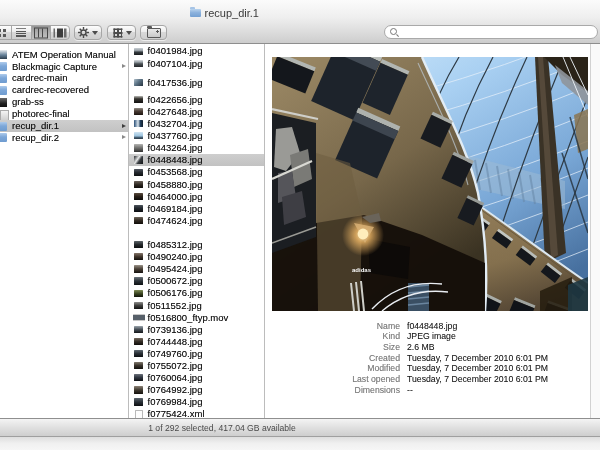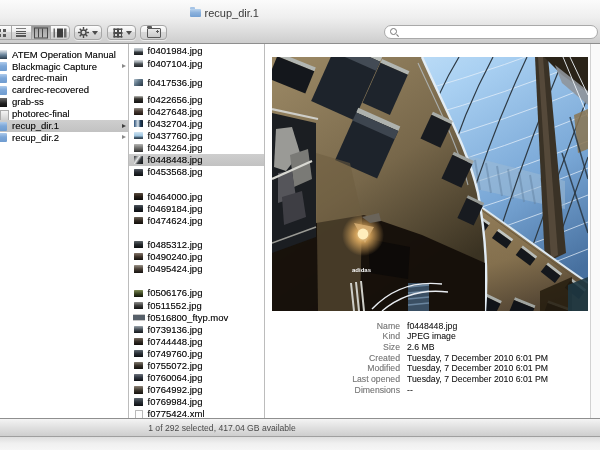--- a/index.html
+++ b/index.html
@@ -185,20 +185,24 @@
         <span class="fn">f0443264.jpg</span>
       </div>
 <div class="r2 sel" style="top:110.3px">
         <span class="th" style="background:linear-gradient(125deg,#1d2024 0%,#e8e9e9 40%,#3a3e42 60%,#101214 100%)"></span>
         <span class="fn">f0448448.jpg</span>
       </div>
 <div class="r2" style="top:122.4px">
         <span class="th" style="background:linear-gradient(180deg,#515760 0%,#24282e 50%,#0c0e10 100%)"></span>
         <span class="fn">f0453568.jpg</span>
       </div>
+<div class="r2" style="top:134.5px">
+        <span class="th" style="background:linear-gradient(180deg,#6a6158 0%,#2c2620 55%,#0e0c0a 100%)"></span>
+        <span class="fn">f0458880.jpg</span>
+      </div>
 <div class="r2" style="top:146.6px">
         <span class="th" style="background:linear-gradient(180deg,#58493c 0%,#281f18 50%,#0b0907 100%)"></span>
         <span class="fn">f0464000.jpg</span>
       </div>
 <div class="r2" style="top:158.7px">
         <span class="th" style="background:linear-gradient(180deg,#4c545c 0%,#22282e 45%,#0b0d10 100%)"></span>
         <span class="fn">f0469184.jpg</span>
       </div>
 <div class="r2" style="top:170.8px">
         <span class="th" style="background:linear-gradient(180deg,#6c6459 0%,#322a22 50%,#0f0c09 100%)"></span>
@@ -208,20 +212,24 @@
         <span class="th" style="background:linear-gradient(180deg,#5d6468 0%,#272b2e 50%,#0c0e0f 100%)"></span>
         <span class="fn">f0485312.jpg</span>
       </div>
 <div class="r2" style="top:207.1px">
         <span class="th" style="background:linear-gradient(180deg,#837468 0%,#3c3128 55%,#120e0b 100%)"></span>
         <span class="fn">f0490240.jpg</span>
       </div>
 <div class="r2" style="top:219.2px">
         <span class="th" style="background:linear-gradient(180deg,#9a9288 0%,#473e34 50%,#151210 100%)"></span>
         <span class="fn">f0495424.jpg</span>
+      </div>
+<div class="r2" style="top:231.3px">
+        <span class="th" style="background:linear-gradient(180deg,#6b737a 0%,#2c3238 50%,#0d1013 100%)"></span>
+        <span class="fn">f0500672.jpg</span>
       </div>
 <div class="r2" style="top:243.4px">
         <span class="th" style="background:linear-gradient(180deg,#7e8b55 0%,#37411f 55%,#10130a 100%)"></span>
         <span class="fn">f0506176.jpg</span>
       </div>
 <div class="r2" style="top:255.5px">
         <span class="th" style="background:linear-gradient(180deg,#8d8d8b 0%,#3f3f3d 50%,#121211 100%)"></span>
         <span class="fn">f0511552.jpg</span>
       </div>
 <div class="r2" style="top:267.6px">

